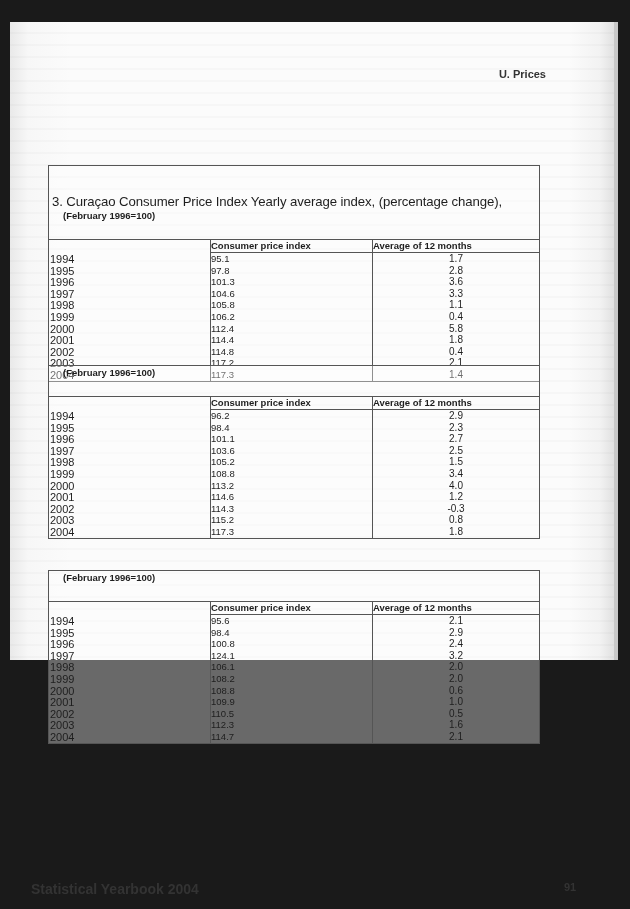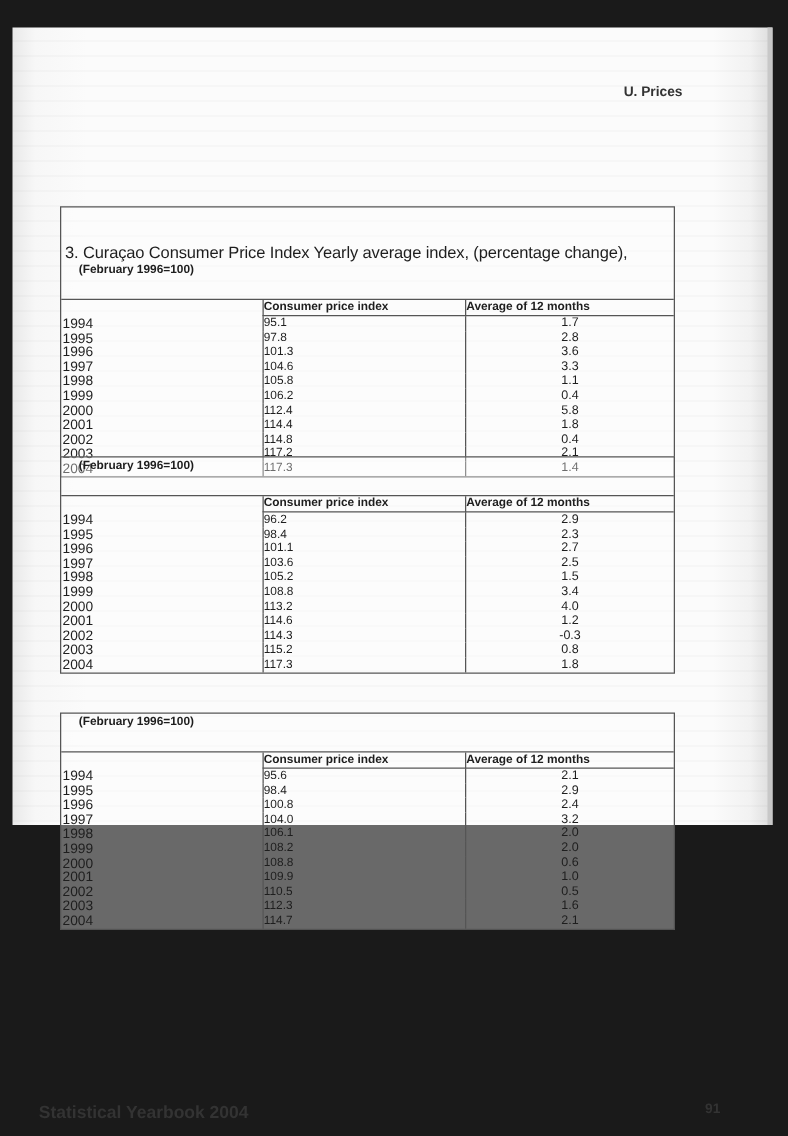--- a/index.html
+++ b/index.html
@@ -167,21 +167,21 @@
           <div class="year">1994</div>
           <div class="cpi">95.6</div>
           <div class="avg">2.1</div>
           <div class="year">1995</div>
           <div class="cpi">98.4</div>
           <div class="avg">2.9</div>
           <div class="year">1996</div>
           <div class="cpi">100.8</div>
           <div class="avg">2.4</div>
           <div class="year">1997</div>
-          <div class="cpi">104.0</div>
+          <div class="cpi">124.1</div>
           <div class="avg">3.2</div>
           <div class="year">1998</div>
           <div class="cpi">106.1</div>
           <div class="avg">2.0</div>
           <div class="year">1999</div>
           <div class="cpi">108.2</div>
           <div class="avg">2.0</div>
           <div class="year">2000</div>
           <div class="cpi">108.8</div>
           <div class="avg">0.6</div>

